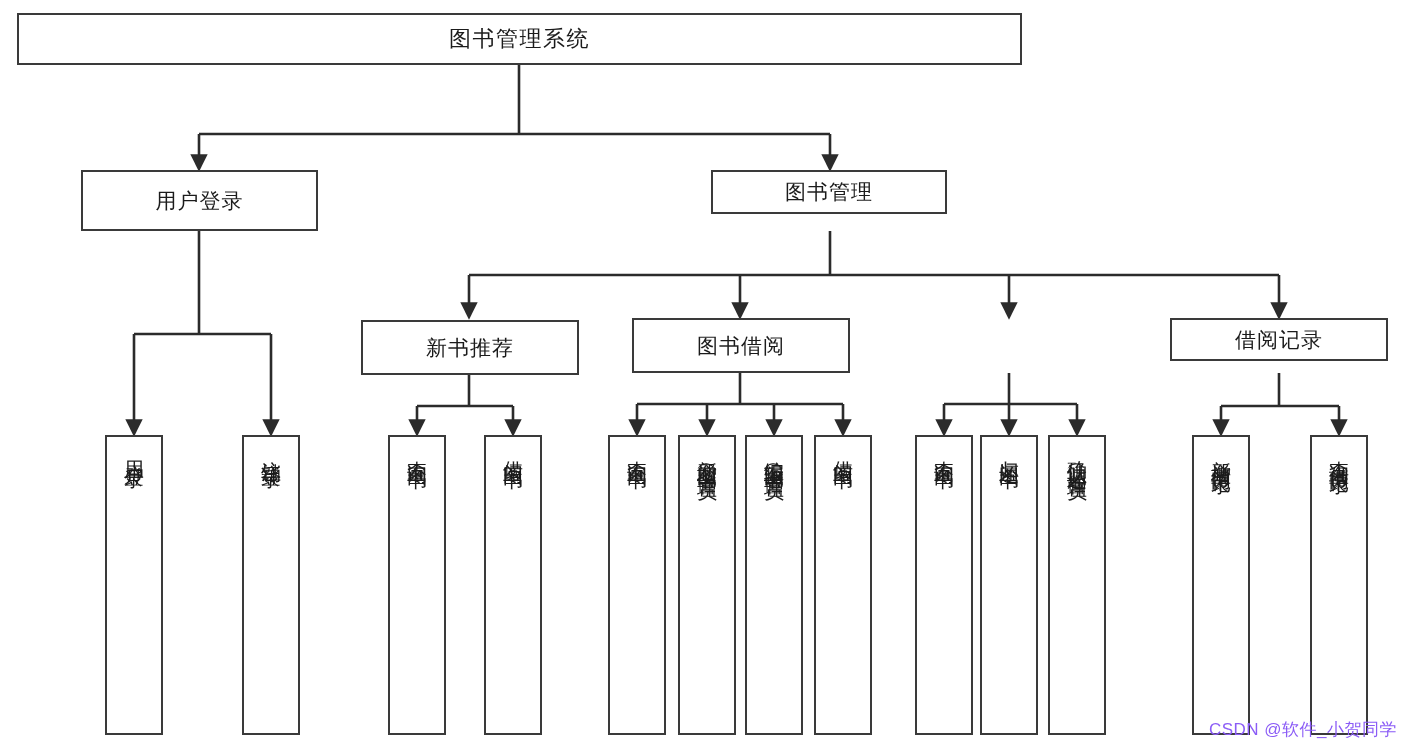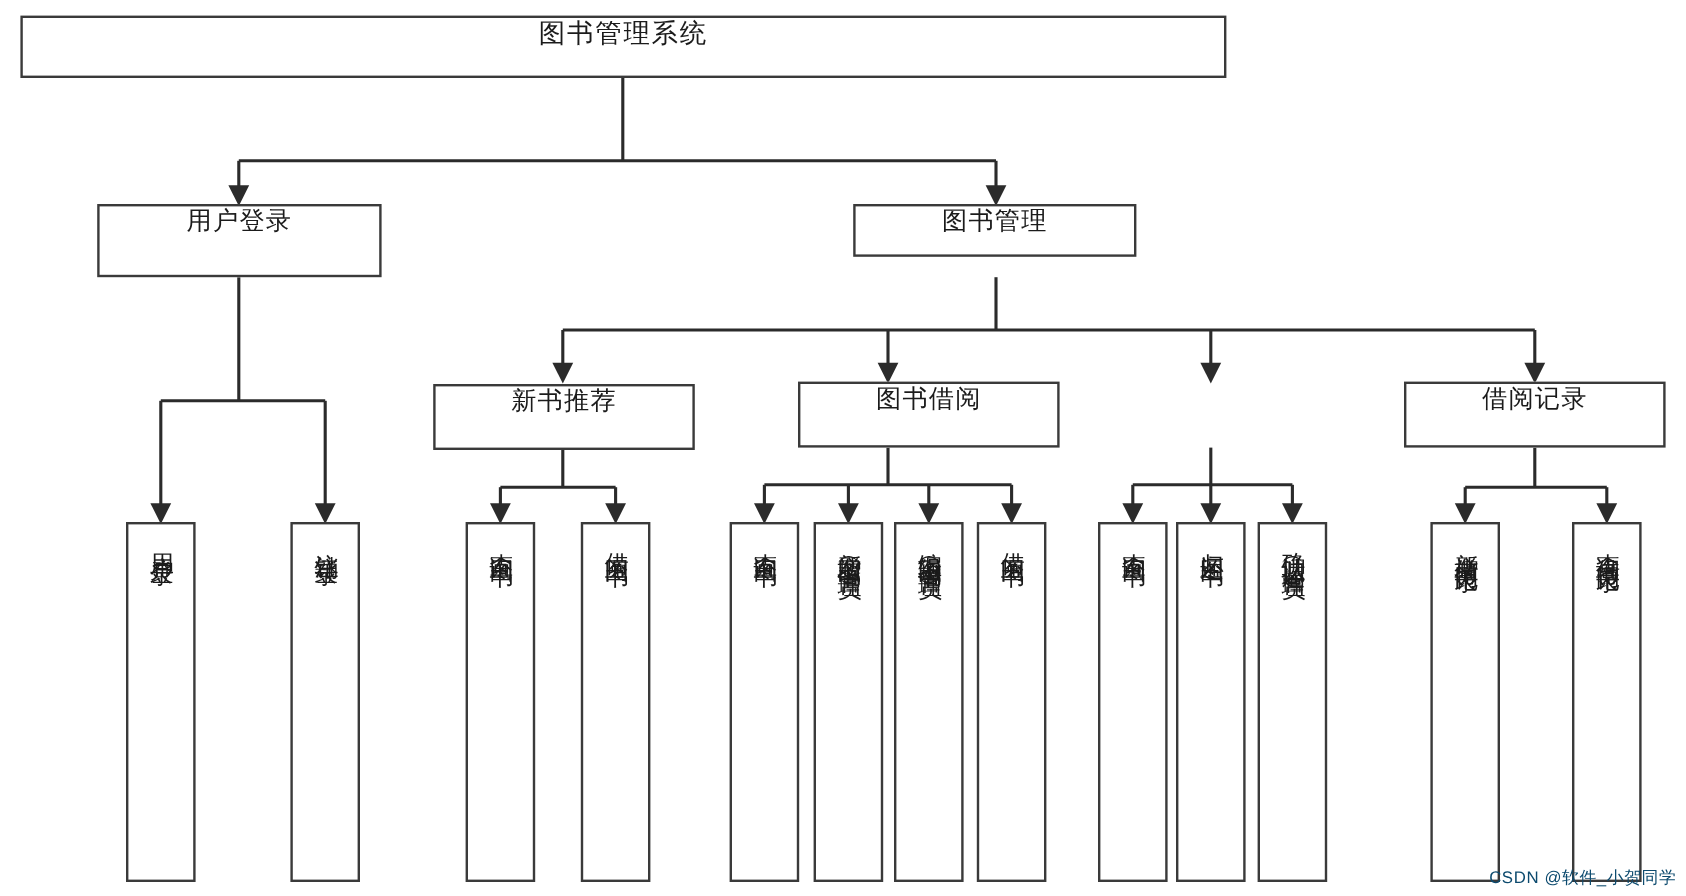--- a/index.html
+++ b/index.html
@@ -24,21 +24,21 @@
     width: 1405px;
     height: 747px;
     pointer-events: none;
   }
   .node {
     position: absolute;
     box-sizing: border-box;
     border: 2.5px solid #3a3a3a;
     background: #ffffff;
     display: flex;
-    align-items: flex-start;
+    align-items: center;
     justify-content: center;
     color: #1b1b1b;
     text-align: center;
   }
   .node.h {
     font-size: 21px;
     line-height: 1.2;
     letter-spacing: 1px;
   }
   .node.root {
@@ -56,22 +56,22 @@
     text-orientation: upright;
     line-height: 1.05;
     letter-spacing: 3px;
     white-space: nowrap;
     display: block;
   }
   .watermark {
     position: absolute;
     right: 8px;
     bottom: 6px;
-    font-size: 14px;
-    color: #0c4a6e;
+    font-size: 17px;
+    color: #8b5cf6;
     letter-spacing: 0.5px;
     white-space: nowrap;
     user-select: none;
   }
 </style>
 </head>
 <body>
 
 <div id="canvas">
 
@@ -132,24 +132,24 @@
   <div class="node h" style="left:81px; top:170px; width:237px; height:61px;">
     <span>用户登录</span>
   </div>
   <div class="node h" style="left:711px; top:170px; width:236px; height:44px;">
     <span>图书管理</span>
   </div>
 
   <div class="node h" style="left:361px; top:320px; width:218px; height:55px;">
     <span>新书推荐</span>
   </div>
-  <div class="node h" style="left:632px; top:318px; width:218px; height:55px;margin-left:33px;">
+  <div class="node h" style="left:632px; top:318px; width:218px; height:55px;">
     <span>图书借阅</span>
   </div>
-  <div class="node h" style="left:1170px; top:318px; width:218px; height:55px;">
+  <div class="node h" style="left:1170px; top:318px; width:218px; height:43px;">
     <span>借阅记录</span>
   </div>
 
   <div class="node v" style="left:105px; top:435px; width:58px; height:300px;">
     <span class="vtext">用户登录</span>
   </div>
   <div class="node v" style="left:242px; top:435px; width:58px; height:300px;">
     <span class="vtext">注销登录</span>
   </div>
   <div class="node v" style="left:388px; top:435px; width:58px; height:300px;">

